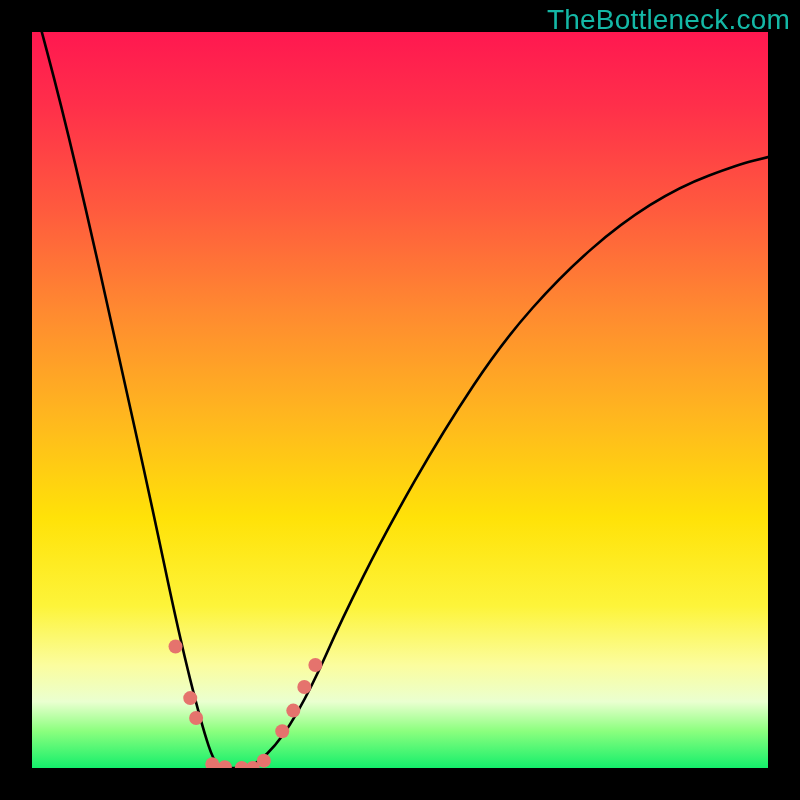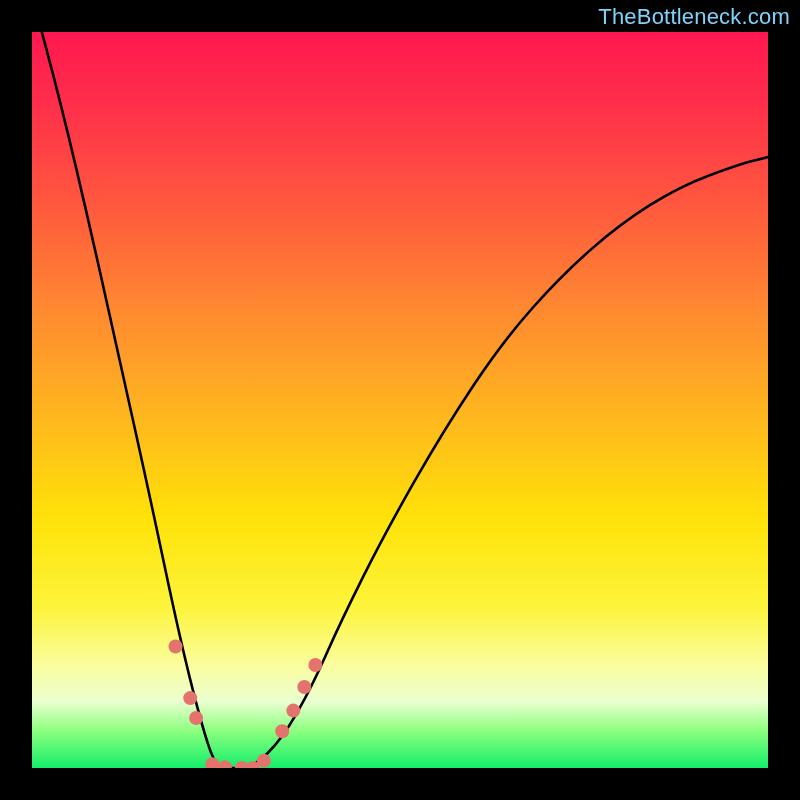--- a/index.html
+++ b/index.html
@@ -38,22 +38,22 @@
       #fbfd9e 86%,
       #eaffd0 91%,
       #8bff7e 95%,
       #14ee6b 100%
     );
   }
   .watermark {
     position: absolute;
     top: 4px;
     right: 10px;
-    color: #7dd3fc;
-    font-size: 22px;
+    color: #14b8a6;
+    font-size: 28px;
     letter-spacing: 0.2px;
     user-select: none;
   }
   svg.curve {
     position: absolute;
     top: 0;
     left: 0;
     width: 736px;
     height: 736px;
   }

